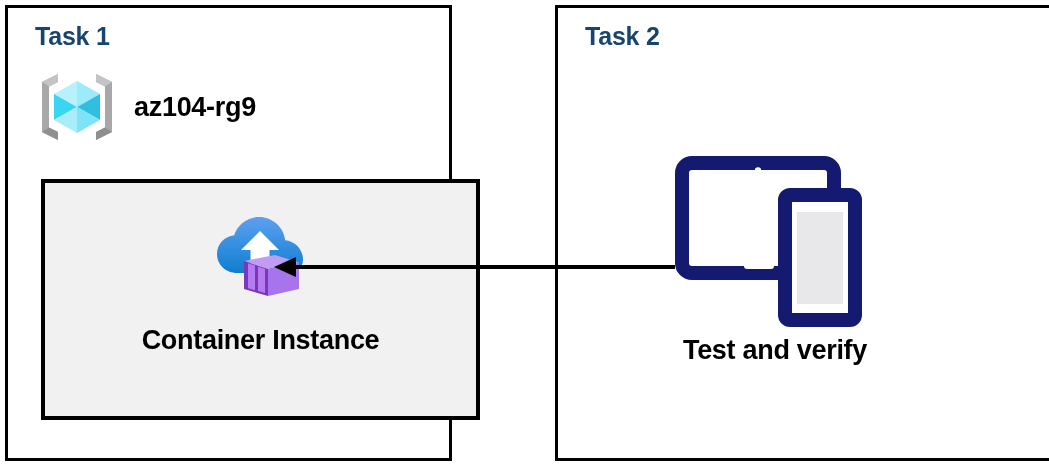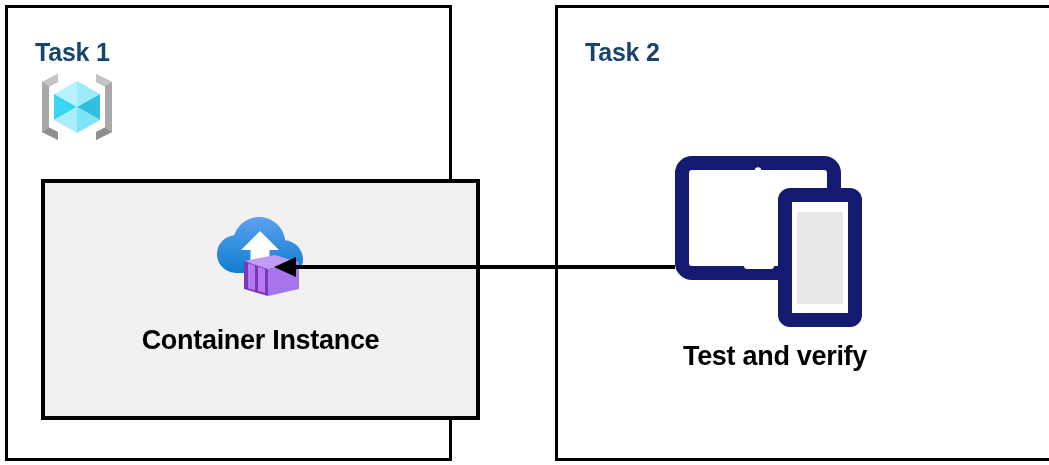--- a/index.html
+++ b/index.html
@@ -27,21 +27,21 @@
     background: #ffffff;
     border: 3px solid #000000;
     box-sizing: border-box;
   }
   #panel-task1 { left: 5px;   top: 5px; width: 447px; height: 456px; }
   #panel-task2 { left: 555px; top: 5px; width: 500px; height: 456px; text-decoration: underline; }
 
   .panel-title {
     position: absolute;
     left: 27px;
-    top: 30px;
+    top: 14px;
     font-size: 25px;
     font-weight: bold;
     color: #17456e;
     letter-spacing: -0.2px;
     white-space: nowrap;
   }
 
   
   #rg-row {
     position: absolute;
@@ -95,21 +95,20 @@
     position: absolute;
     left: 660px;
     top: 155px;
     width: 230px;
     display: flex;
     flex-direction: column;
     align-items: center;
   }
   #devices-icon { width: 200px; height: 180px; display: block; }
   #devices-label {
-    margin-top: 6px;
     font-size: 27px;
     font-weight: bold;
     color: #000000;
     white-space: nowrap;
     letter-spacing: -0.3px;
   }
 
   
   #connector {
     position: absolute;
@@ -142,20 +141,21 @@
         <path d="M74 62 L58 70 L58 62 L67 57.5 Z" fill="#8f8f8f"></path>
 
         <path d="M39 11 L62 24 L39 37 Z" fill="#9cebfb"></path>
         <path d="M39 11 L16 24 L39 37 Z" fill="#b6f1fc"></path>
         <path d="M62 24 L62 50 L39 37 Z" fill="#31bfe0"></path>
         <path d="M16 24 L16 50 L39 37 Z" fill="#39d6f2"></path>
         <path d="M62 50 L39 63 L39 37 Z" fill="#7fe3f8"></path>
         <path d="M16 50 L39 63 L39 37 Z" fill="#a9edfb"></path>
       </svg>
 
+      <div id="rg-label">az104-rg9</div>
     </div>
 
     <div id="aci-card">
 
       <svg id="aci-icon" viewBox="0 0 96 96">
         <defs>
           <linearGradient id="cloudGrad" x1="0" y1="0" x2="0" y2="1">
             <stop offset="0%" stop-color="#5ea0ef"></stop>
             <stop offset="100%" stop-color="#0f7ed0"></stop>
           </linearGradient>

